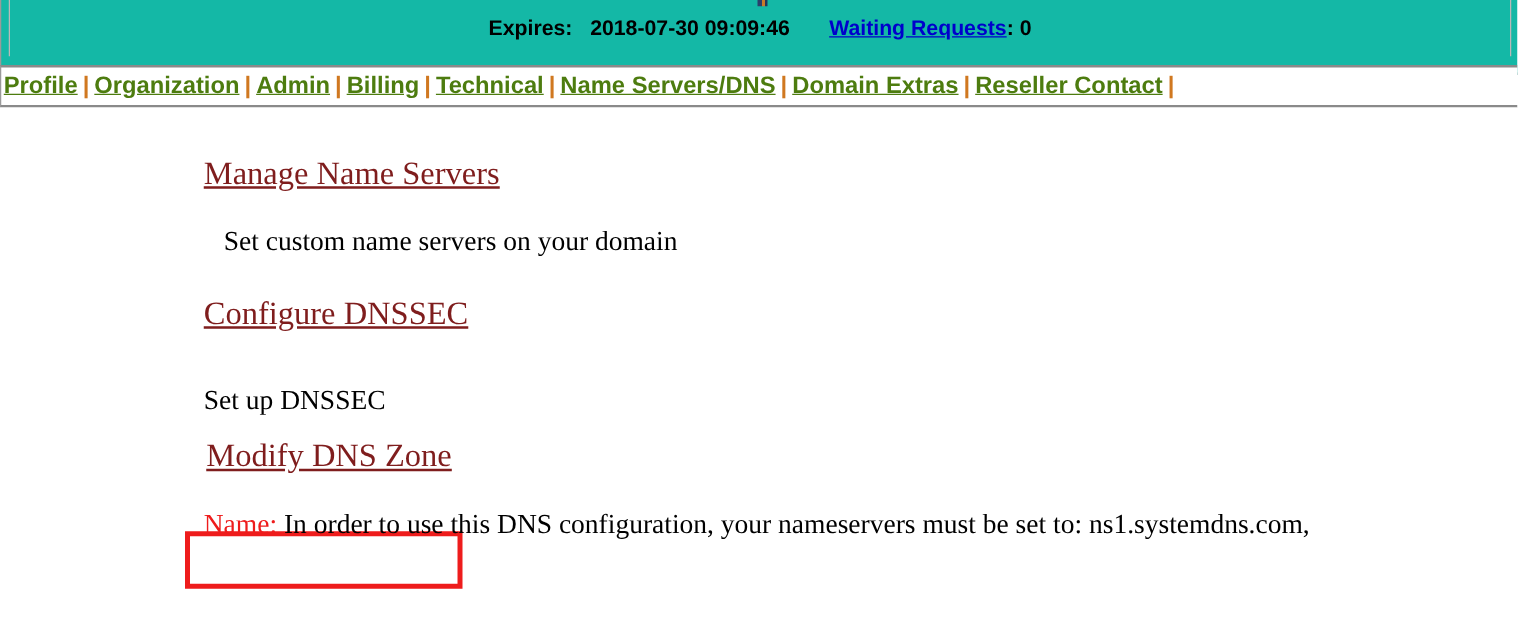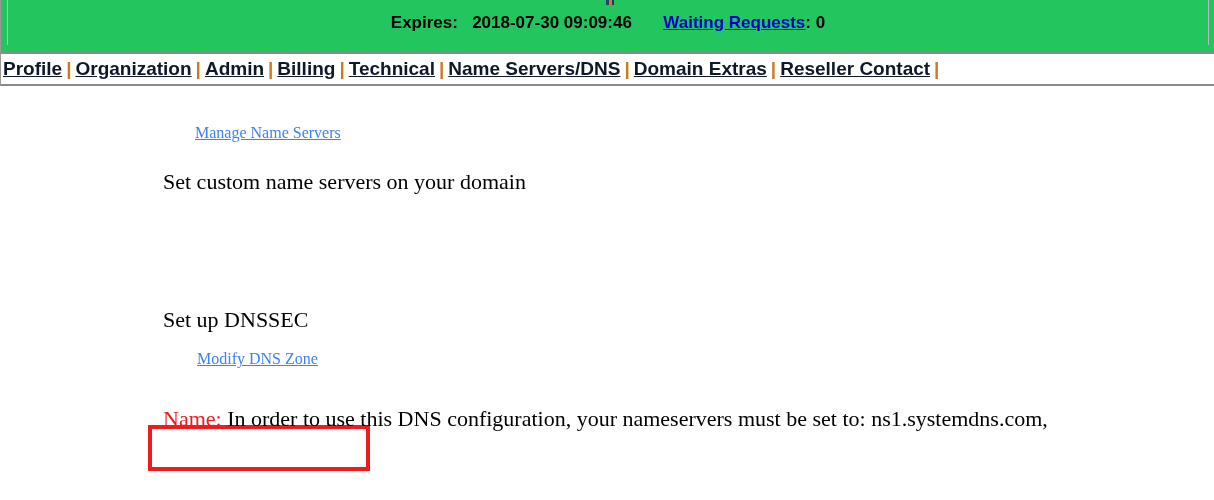--- a/index.html
+++ b/index.html
@@ -17,21 +17,21 @@
     position: relative;
   }
 
   
   #status-bar {
     position: absolute;
     left: 0;
     top: 0;
     width: 1214px;
     height: 60px;
-    background: #22c55e;
+    background: #14b8a6;
     box-sizing: border-box;
     border-bottom: 2px solid #7a7a7a;
     border-left: 1px solid #9a9a9a;
   }
   #status-bar .inner-rule {
     position: absolute;
     left: 6px;
     top: 0;
     width: 1px;
     height: 45px;
@@ -100,57 +100,56 @@
     position: absolute;
     left: 2px;
     top: 3px;
     white-space: nowrap;
     font-family: "Liberation Sans", "DejaVu Sans", sans-serif;
     font-size: 19px;
     font-weight: bold;
     line-height: 24px;
   }
   #nav-list a.nav-link {
-    color: #0f172a;
+    color: #4d7c0f;
   }
   #nav-list .nav-sep {
     color: #d07820;
     padding: 0 4px;
   }
 
   
   #content {
     position: absolute;
     left: 0;
     top: 86px;
     width: 1214px;
     height: 414px;
     background: #ffffff;
   }
   .section {
     position: absolute;
     left: 163px;
   }
   .body-link {
-    color: #3b82f6;
+    color: #7f1d1d;
     text-decoration: underline;
-    font-size: 16px;
+    font-size: 26px;
     font-family: "Liberation Serif", "DejaVu Serif", serif;
     white-space: nowrap;
-    margin-left: 32px;
   }
   .body-text {
     color: #000000;
     font-size: 22px;
     font-family: "Liberation Serif", "DejaVu Serif", serif;
     white-space: nowrap;
   }
 
   #sec-manage-link  { top: 38px; }
-  #sec-manage-desc  { top: 83px; }
+  #sec-manage-desc  { top: 94px; margin-left: 16px; }
   #sec-dnssec-link  { top: 150px; }
   #sec-dnssec-desc  { top: 206px; margin-top: 15px; }
   #sec-zone-link    { top: 264px; left: 165px; }
   #sec-zone-desc    { top: 318px; }
 
   
   #highlight-box {
     position: absolute;
     left: 148px;
     top: 339px;
@@ -195,20 +194,23 @@
 </div>
 
 <div id="content">
 
   <div class="section" id="sec-manage-link">
     <a href="#" class="body-link">Manage Name Servers</a>
   </div>
 
   <div class="section body-text" id="sec-manage-desc">Set custom name servers on your domain</div>
 
+  <div class="section" id="sec-dnssec-link">
+    <a href="#" class="body-link">Configure DNSSEC</a>
+  </div>
 
   <div class="section body-text" id="sec-dnssec-desc">Set up DNSSEC</div>
 
   <div class="section" id="sec-zone-link">
     <a href="#" class="body-link">Modify DNS Zone</a>
   </div>
 
   <div id="highlight-box"></div>
 
   <div class="section" id="sec-zone-desc">

